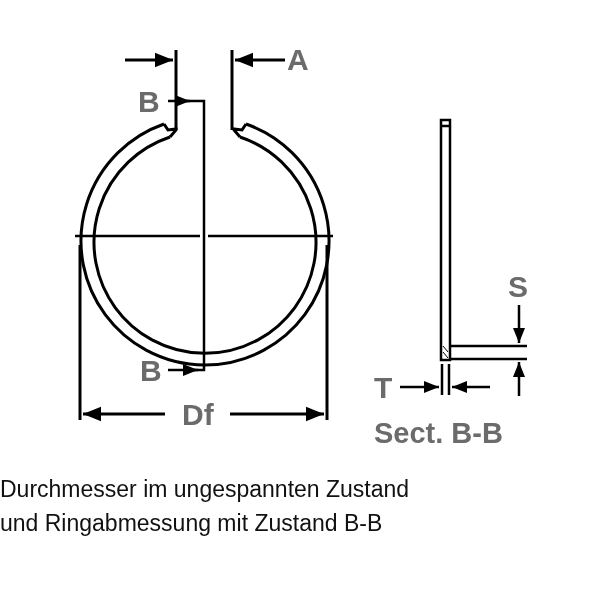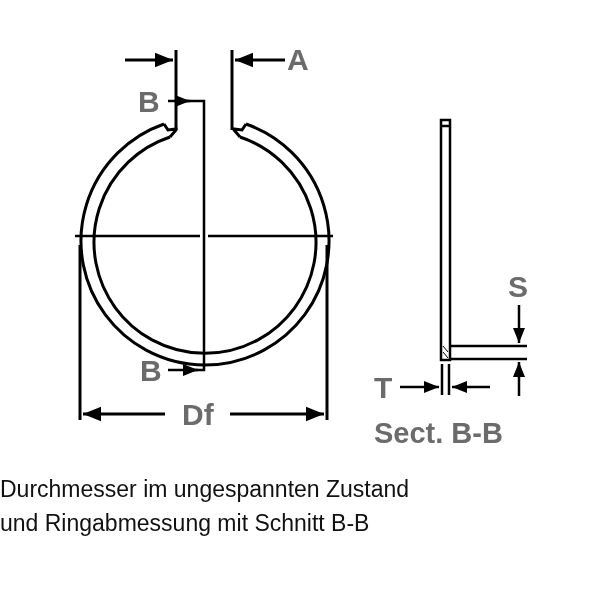--- a/index.html
+++ b/index.html
@@ -72,13 +72,13 @@
     <line x1="449" y1="364" x2="449" y2="395"></line>
     <line x1="400" y1="387" x2="439" y2="387" marker-end="url(#arr)"></line>
     <line x1="490" y1="387" x2="452" y2="387" marker-end="url(#arr)"></line>
   </g>
   <text class="lbl" x="508" y="297" font-size="30">S</text>
   <text class="lbl" x="374" y="398" font-size="30">T</text>
   <text class="lbl" x="374" y="443" font-size="29">Sect. B-B</text>
 </svg>
 
 <div class="caption" style="top:472px;">Durchmesser im ungespannten Zustand</div>
-<div class="caption" style="top:506px;">und Ringabmessung mit Schnitt B-B</div>
+<div class="caption" style="top:506px;">und Ringabmessung mit Zustand B-B</div>
 
 </body></html>

